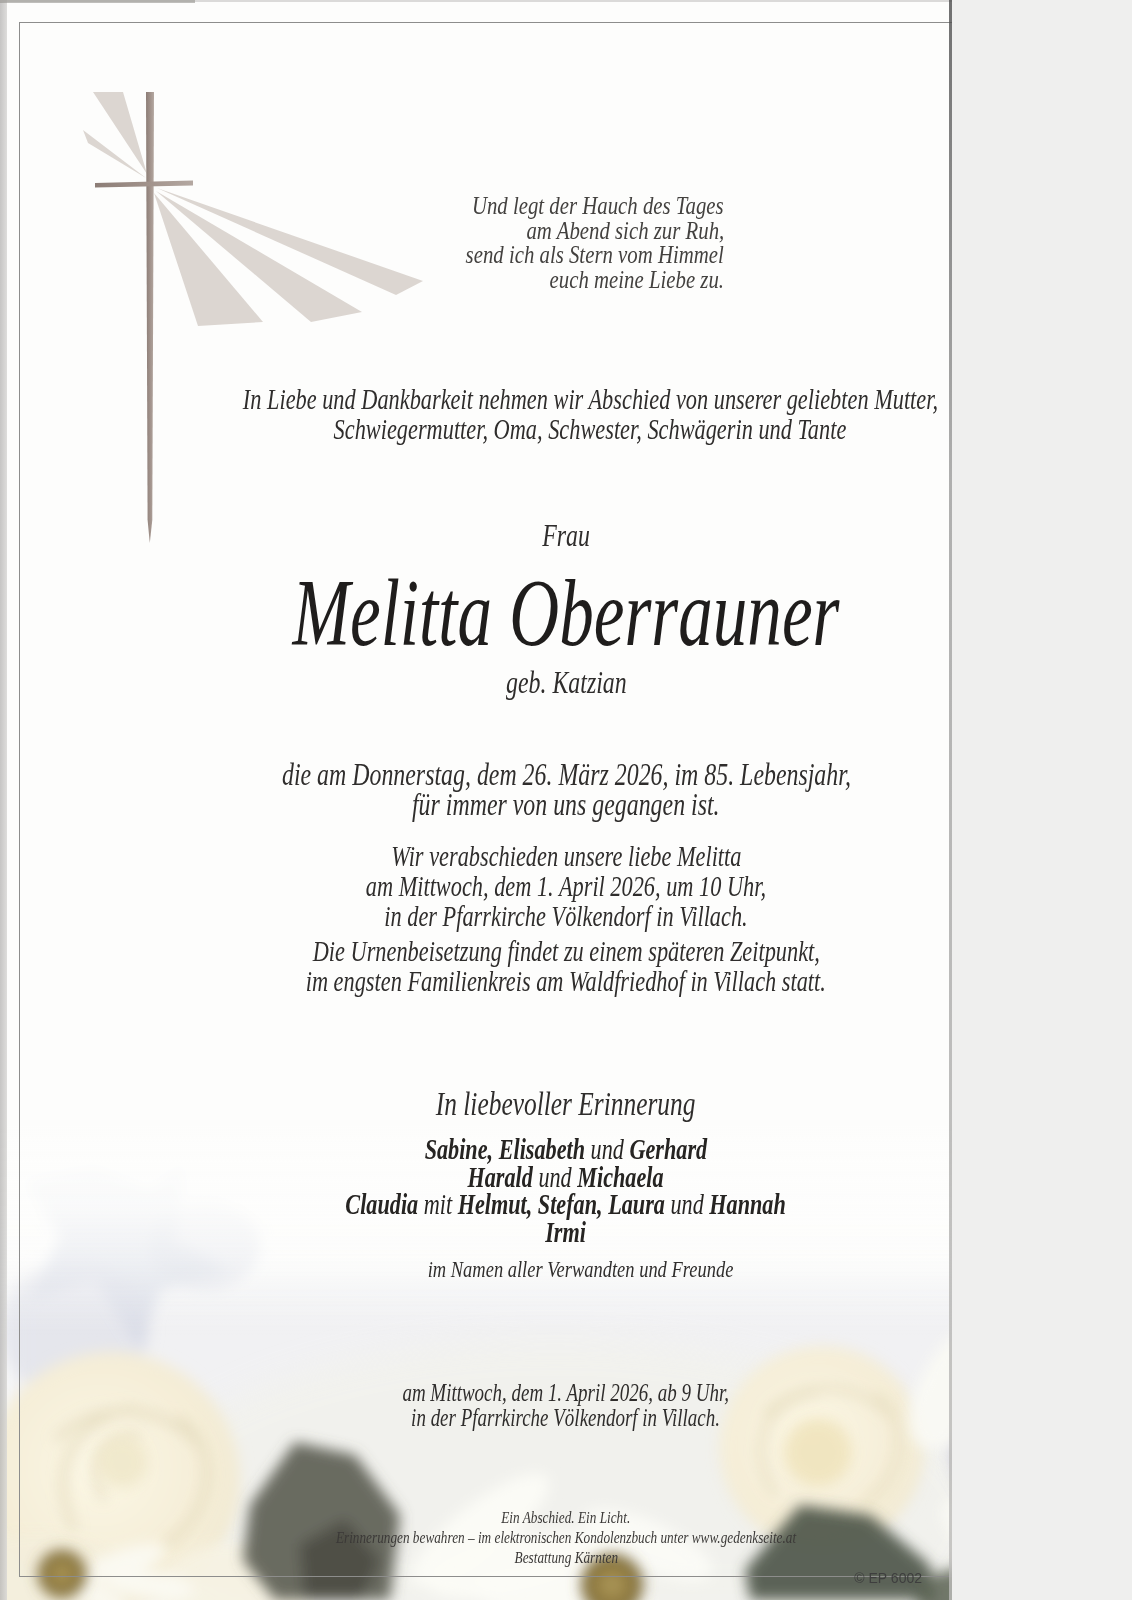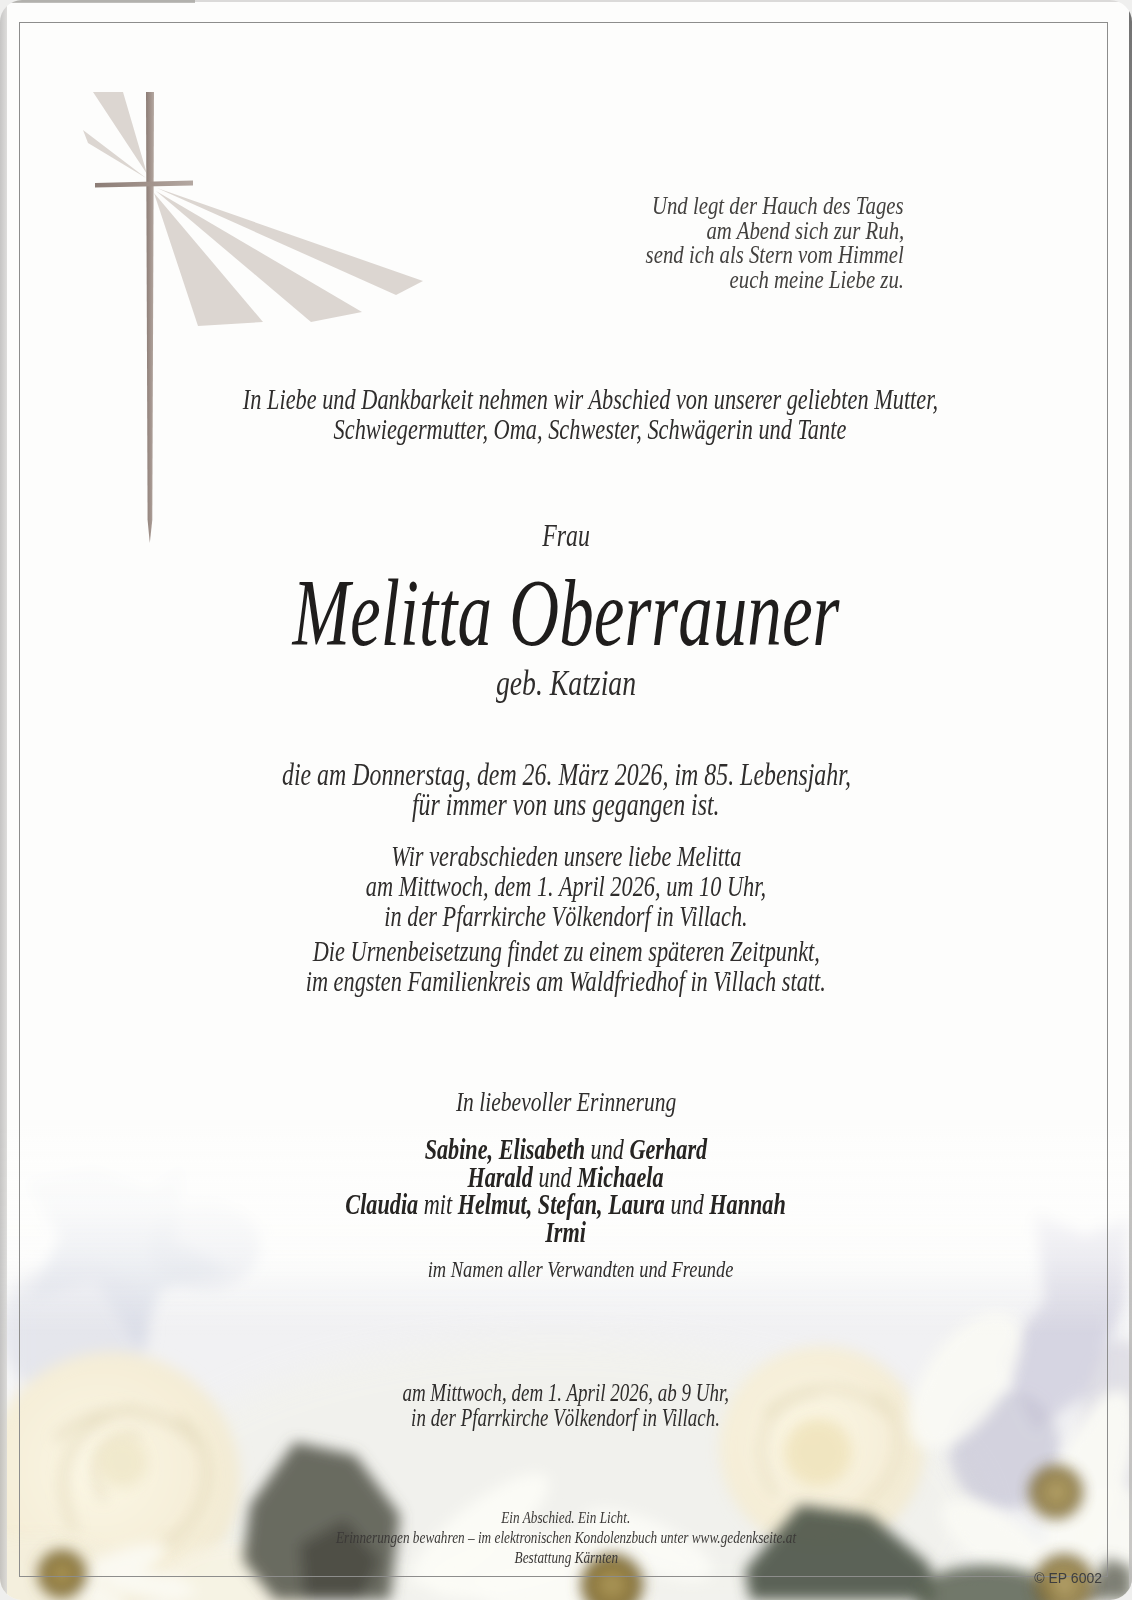--- a/index.html
+++ b/index.html
@@ -4,24 +4,23 @@
 <style>
   html,body { margin:0; padding:0; }
   body {
     width:1132px; height:1600px;
     background:#efefee;
     font-family:"Liberation Serif", serif;
     overflow:hidden;
   }
   .page {
     position:relative;
-    width:1132px; height:1600px;
+    width:952px; height:1600px;
     background:#fdfdfc;
     overflow:hidden;
-    border-radius:22px;
   }
   svg.layer { position:absolute; left:0; top:0; width:1132px; height:1600px; pointer-events:none; }
   .flowers   { z-index:1; }
   .flower-fade {
     position:absolute; z-index:2; left:0; top:1125px; width:1132px; height:210px;
     background:linear-gradient(to bottom, #fdfdfc 0%, rgba(253,253,252,0.85) 40%, rgba(253,253,252,0) 100%);
   }
   .cross-art { z-index:3; }
   .frame {
     position:absolute; z-index:4;
@@ -46,27 +45,27 @@
           font-size:26px; line-height:24.6px; color:#43413f; }
   .poem .cx { transform:scaleX(0.80); transform-origin:100% 50%; }
 
   .intro { top:384px; font-size:29px; line-height:30px;margin-left:24px; }
 
   .salutation { top:520px; font-size:31px; line-height:32px; }
 
   .name  { top:563px; font-size:96px; line-height:100px; color:#1f1d1c; }
   .name .cx { transform:scaleX(0.72); }
 
-  .maiden { top:667px; font-size:36px; line-height:32px; }
+  .maiden { top:667px; font-size:31px; line-height:32px; }
 
   .passing   { top:760px; font-size:31px; line-height:30px; }
   .farewell  { top:841px; font-size:29px; line-height:30px; }
   .interment { top:936px; font-size:29px; line-height:30px; }
 
-  .rem-heading { top:1086px; font-size:28px; }
+  .rem-heading { top:1086px; font-size:33px; }
 
   .mourners { top:1135px; font-size:30px; line-height:27.6px; color:#262422; }
   .mourners .cx { transform:scaleX(0.74); }
   .seg-b { font-weight:bold; }
   .seg-n { font-weight:normal; }
 
   .closing { top:1256px; font-size:24px;padding-left:15px; }
 
   .viewing { top:1380px; font-size:26px; line-height:25.4px; }
   .viewing .cx { transform:scaleX(0.73); }

